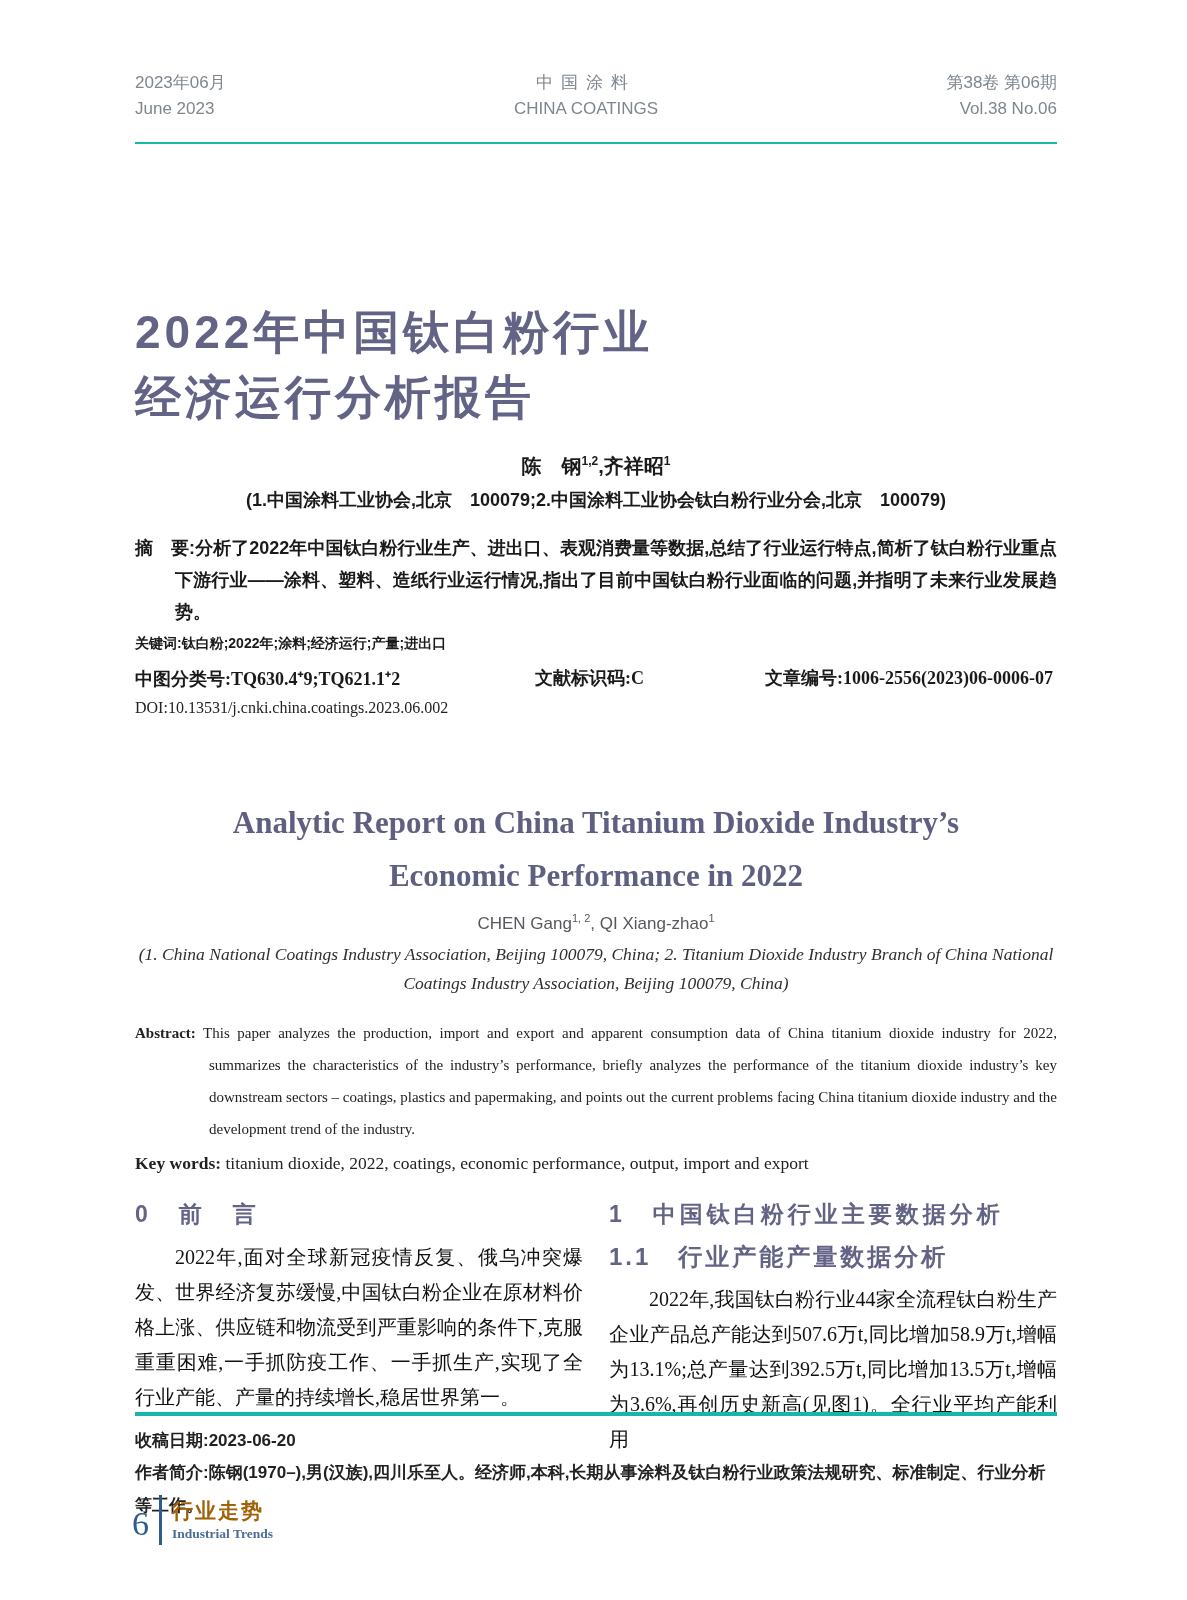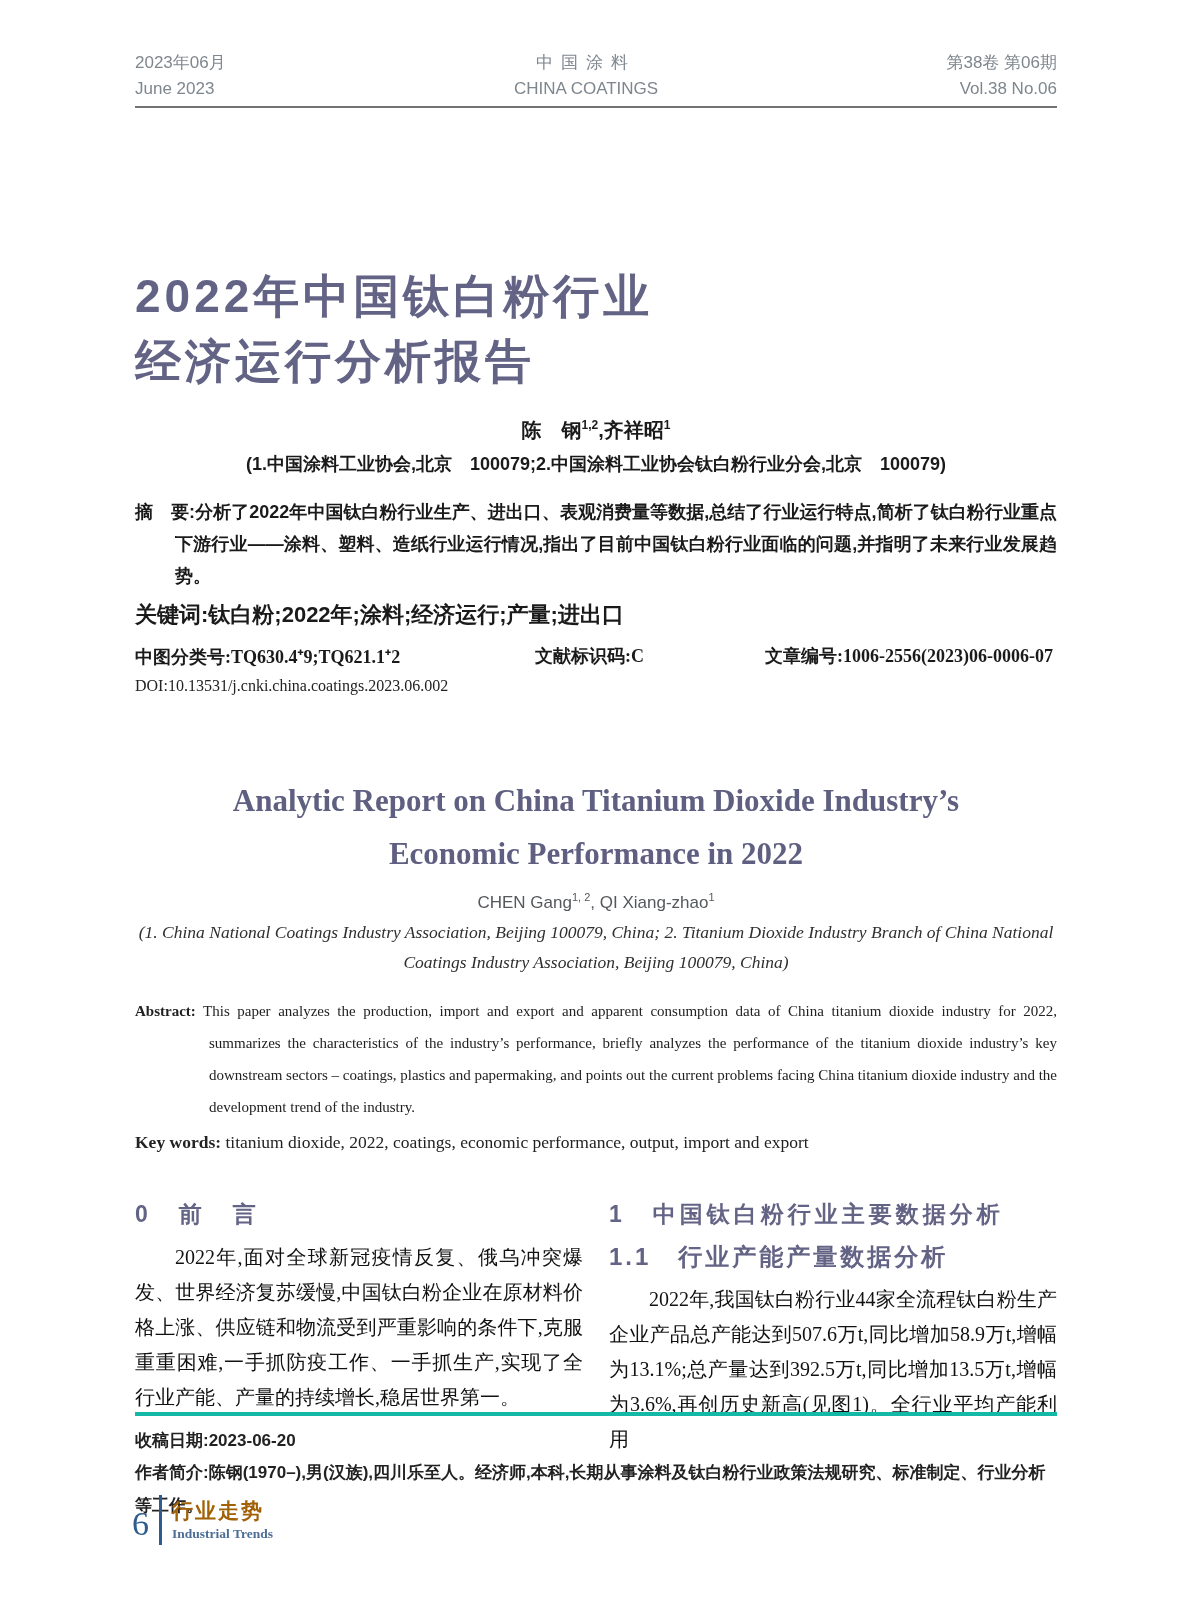--- a/index.html
+++ b/index.html
@@ -7,40 +7,40 @@
     width:1187px;height:1600px;background:#ffffff;position:relative;overflow:hidden;
     font-family:"Liberation Sans",sans-serif;color:#1a1a1a;
     -webkit-font-smoothing:antialiased;
   }
   .page{padding:50px 130px 0 135px;}
 
   
   .journal-header{
     display:flex;justify-content:space-between;align-items:flex-end;
     color:#7e868e;font-size:17px;line-height:1.5;
-    border-bottom:2px solid #737373;padding-bottom:5px;
+    border-bottom:2px solid #14b8a6;padding-bottom:21px;
   }
   .jh-center{text-align:center;}
   .jh-center .cn{letter-spacing:8px;}
-  .jh-right{text-align:right;}
+  .jh-right{text-align:right;margin-top:20px;}
 
   
   .title-cn{
     margin-top:156px;color:#636385;
     font-weight:bold;font-size:46px;line-height:1.42;letter-spacing:4px;
   }
   .authors-cn{margin-top:22px;text-align:center;font-weight:bold;font-size:20px;}
   .authors-cn sup{font-size:12px;}
   .affil-cn{margin-top:8px;text-align:center;font-weight:bold;font-size:18px;}
 
   .abstract-cn{
     margin-top:20px;font-size:18px;line-height:1.8;font-weight:600;
     padding-left:40px;text-indent:-40px;text-align:justify;
   }
-  .keywords-cn{margin-top:2px;font-size:22px;font-weight:600;line-height:1.8;}
+  .keywords-cn{margin-top:2px;font-size:14px;font-weight:600;line-height:1.8;}
   .meta-row{
     margin-top:10px;display:grid;grid-template-columns:400px 230px 1fr;
     font-size:18px;font-weight:600;font-family:Liberation Serif, serif;
   }
   .doi-line{margin-top:8px;font-family:"Liberation Serif",serif;font-size:16px;color:#222;}
 
   
   .title-en{
     margin-top:80px;text-align:center;color:#5f5f82;
     font-family:"Liberation Serif",serif;font-weight:bold;

